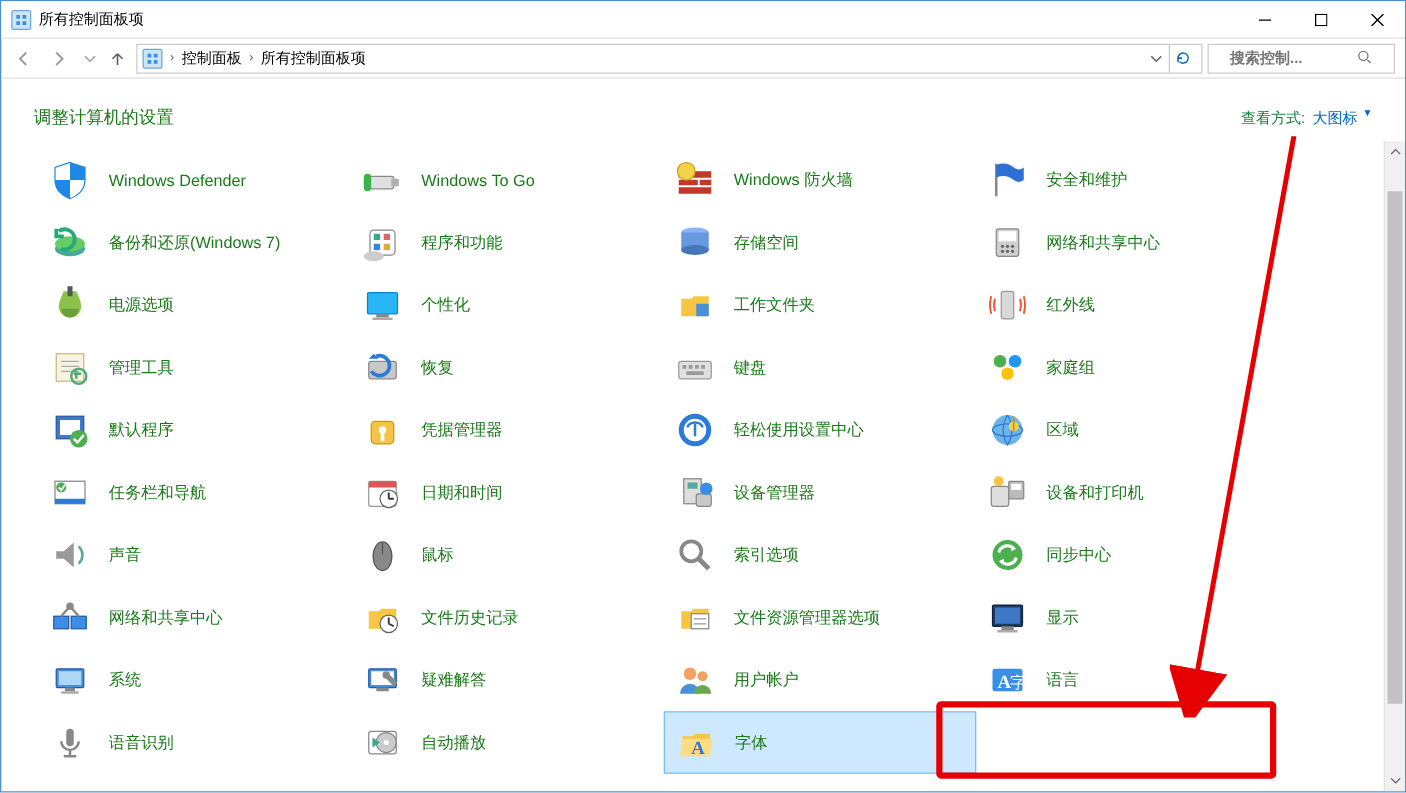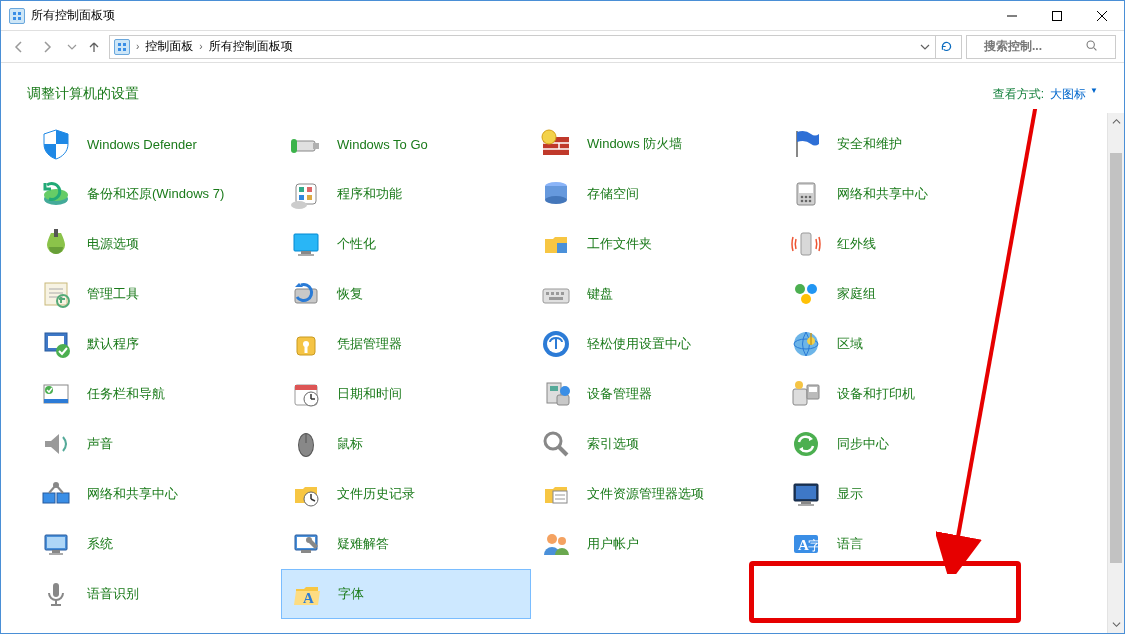--- a/index.html
+++ b/index.html
@@ -656,20 +656,31 @@
         <div class="ico">
           <svg width="34" height="34" viewBox="0 0 34 34">
             <rect x="14" y="6" width="6" height="14" rx="3" fill="#888"></rect>
             <path d="M10 16 a7 7 0 0 0 14 0" fill="none" stroke="#888" stroke-width="2"></path>
             <line x1="17" y1="23" x2="17" y2="28" stroke="#888" stroke-width="2"></line>
             <line x1="12" y1="28" x2="22" y2="28" stroke="#888" stroke-width="2"></line>
           </svg>
         </div>
         <span class="cp-label">语音识别</span>
       </div>
+      <div class="cp-item">
+        <div class="ico">
+          <svg width="34" height="34" viewBox="0 0 34 34">
+            <rect x="6" y="8" width="22" height="18" rx="2" fill="#fff" stroke="#888"></rect>
+            <circle cx="20" cy="17" r="8" fill="#ccc" stroke="#888"></circle>
+            <circle cx="20" cy="17" r="2" fill="#fff"></circle>
+            <path d="M9 13 L15 17 L9 21 Z" fill="#3a8"></path>
+          </svg>
+        </div>
+        <span class="cp-label">自动播放</span>
+      </div>
       <div class="cp-item selected">
         <div class="ico">
           <svg width="34" height="34" viewBox="0 0 34 34">
             <path d="M6 12 L14 12 L16 10 L28 10 L28 26 L6 26 Z" fill="#f7c643"></path>
             <path d="M6 14 L30 14 L28 28 L4 28 Z" fill="#fddc82"></path>
             <text x="13" y="26" font-size="15" font-weight="bold" fill="#2c7bd6" font-family="serif">A</text>
           </svg>
         </div>
         <span class="cp-label">字体</span>
       </div>

